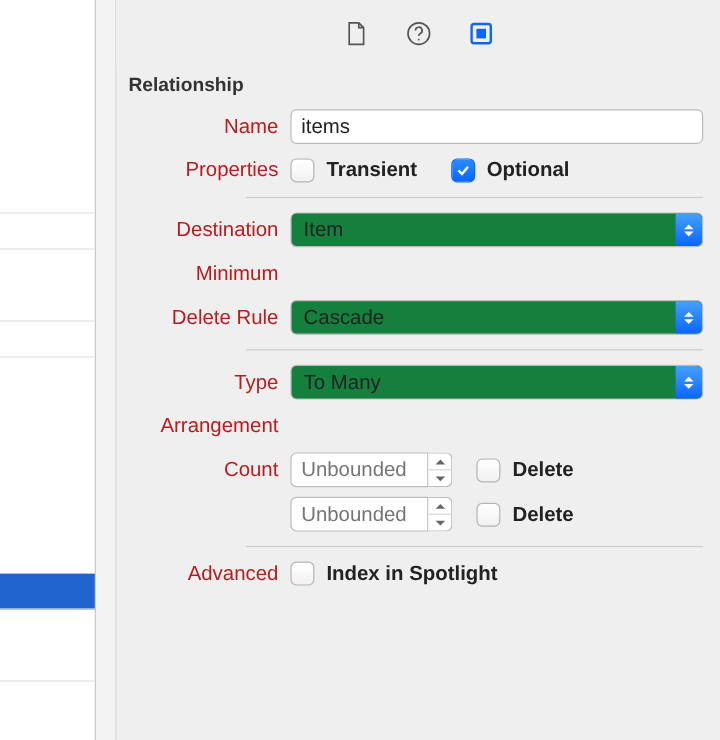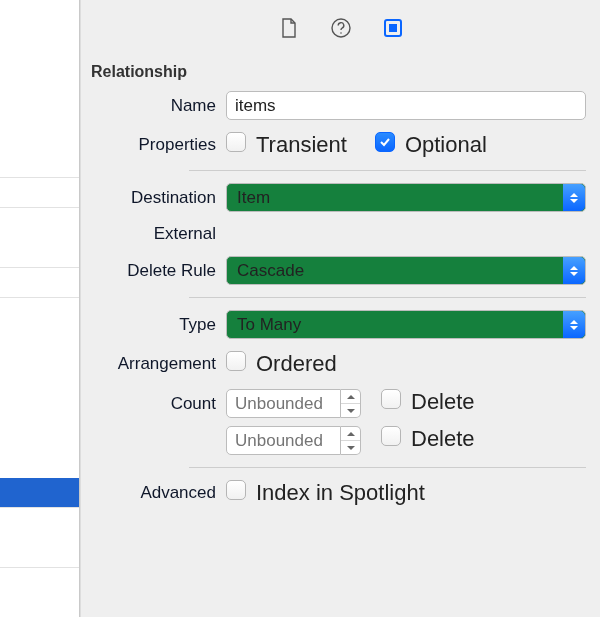--- a/index.html
+++ b/index.html
@@ -5,21 +5,21 @@
   * { box-sizing: border-box; }
   html, body {
     margin: 0; padding: 0;
     width: 600px; height: 617px;
     font-family: "Helvetica Neue", Helvetica, Arial, sans-serif;
     font-size: 17px;
     color: #222;
     background: #f3f3f3;
     overflow: hidden;
   }
-  .root { display: flex; width: 600px; height: 617px; }
+  .root { display: flex; width: 600px; height: 617px; gap: 16px; }
 
   
   .sidebar {
     width: 80px;
     background: #fff;
     border-right: 1px solid #c9c9c9;
     display: flex;
     flex-direction: column;
     position: relative;
   }
@@ -69,26 +69,27 @@
   .row {
     display: flex;
     align-items: center;
     margin-bottom: 12px;
   }
   .row.tight { margin-bottom: 8px; }
   .label {
     width: 135px;
     text-align: right;
     padding-right: 10px;
-    color: #0f172a;
+    color: #b91c1c;
     font-size: 17px;
   }
   .field {
     flex: 1;
     display: flex;
+    align-items: center;
     gap: 10px;
   }
 
   .text-input {
     width: 100%;
     height: 29px;
     border: 1px solid #bcbcbc;
     border-radius: 5px;
     background: #fff;
     padding: 2px 8px;
@@ -105,23 +106,24 @@
     align-items: center; justify-content: center;
     flex-shrink: 0;
   }
   .checkbox.checked {
     background: linear-gradient(#2a8bff,#0a66ff);
     border-color: #0a66ff;
   }
   .checkbox.checked svg { display: block; }
   .checkbox svg { display: none; }
   .check-label {
-    font-size: 22px;
+    font-size: 17px;
     color: #222;
     margin-right: 18px;
+    font-weight: bold;
   }
 
   .select {
     position: relative;
     width: 100%;
     height: 29px;
     border: 1px solid #bcbcbc;
     border-radius: 5px;
     background: #15803d;
     display: flex;
@@ -266,21 +268,21 @@
         <div class="label">Destination</div>
         <div class="field">
           <div class="select">
             <span>Item</span>
             <div class="select-arrow"></div>
           </div>
         </div>
       </div>
 
       <div class="row">
-        <div class="label">External</div>
+        <div class="label">Minimum</div>
       </div>
 
       <div class="row">
         <div class="label">Delete Rule</div>
         <div class="field">
           <div class="select">
             <span>Cascade</span>
             <div class="select-arrow"></div>
           </div>
         </div>
@@ -293,26 +295,20 @@
         <div class="field">
           <div class="select">
             <span>To Many</span>
             <div class="select-arrow"></div>
           </div>
         </div>
       </div>
 
       <div class="row">
         <div class="label">Arrangement</div>
-        <div class="field">
-          <span class="checkbox">
-            
-          </span>
-          <span class="check-label">Ordered</span>
-        </div>
       </div>
 
       <div class="row tight">
         <div class="label">Count</div>
         <div class="field">
           <div class="group-stepper">
             <input class="stepper-input" placeholder="Unbounded" style="">
             <div class="stepper">
               <div class="stepper-btn">
                   <div class="tri-up"></div>

